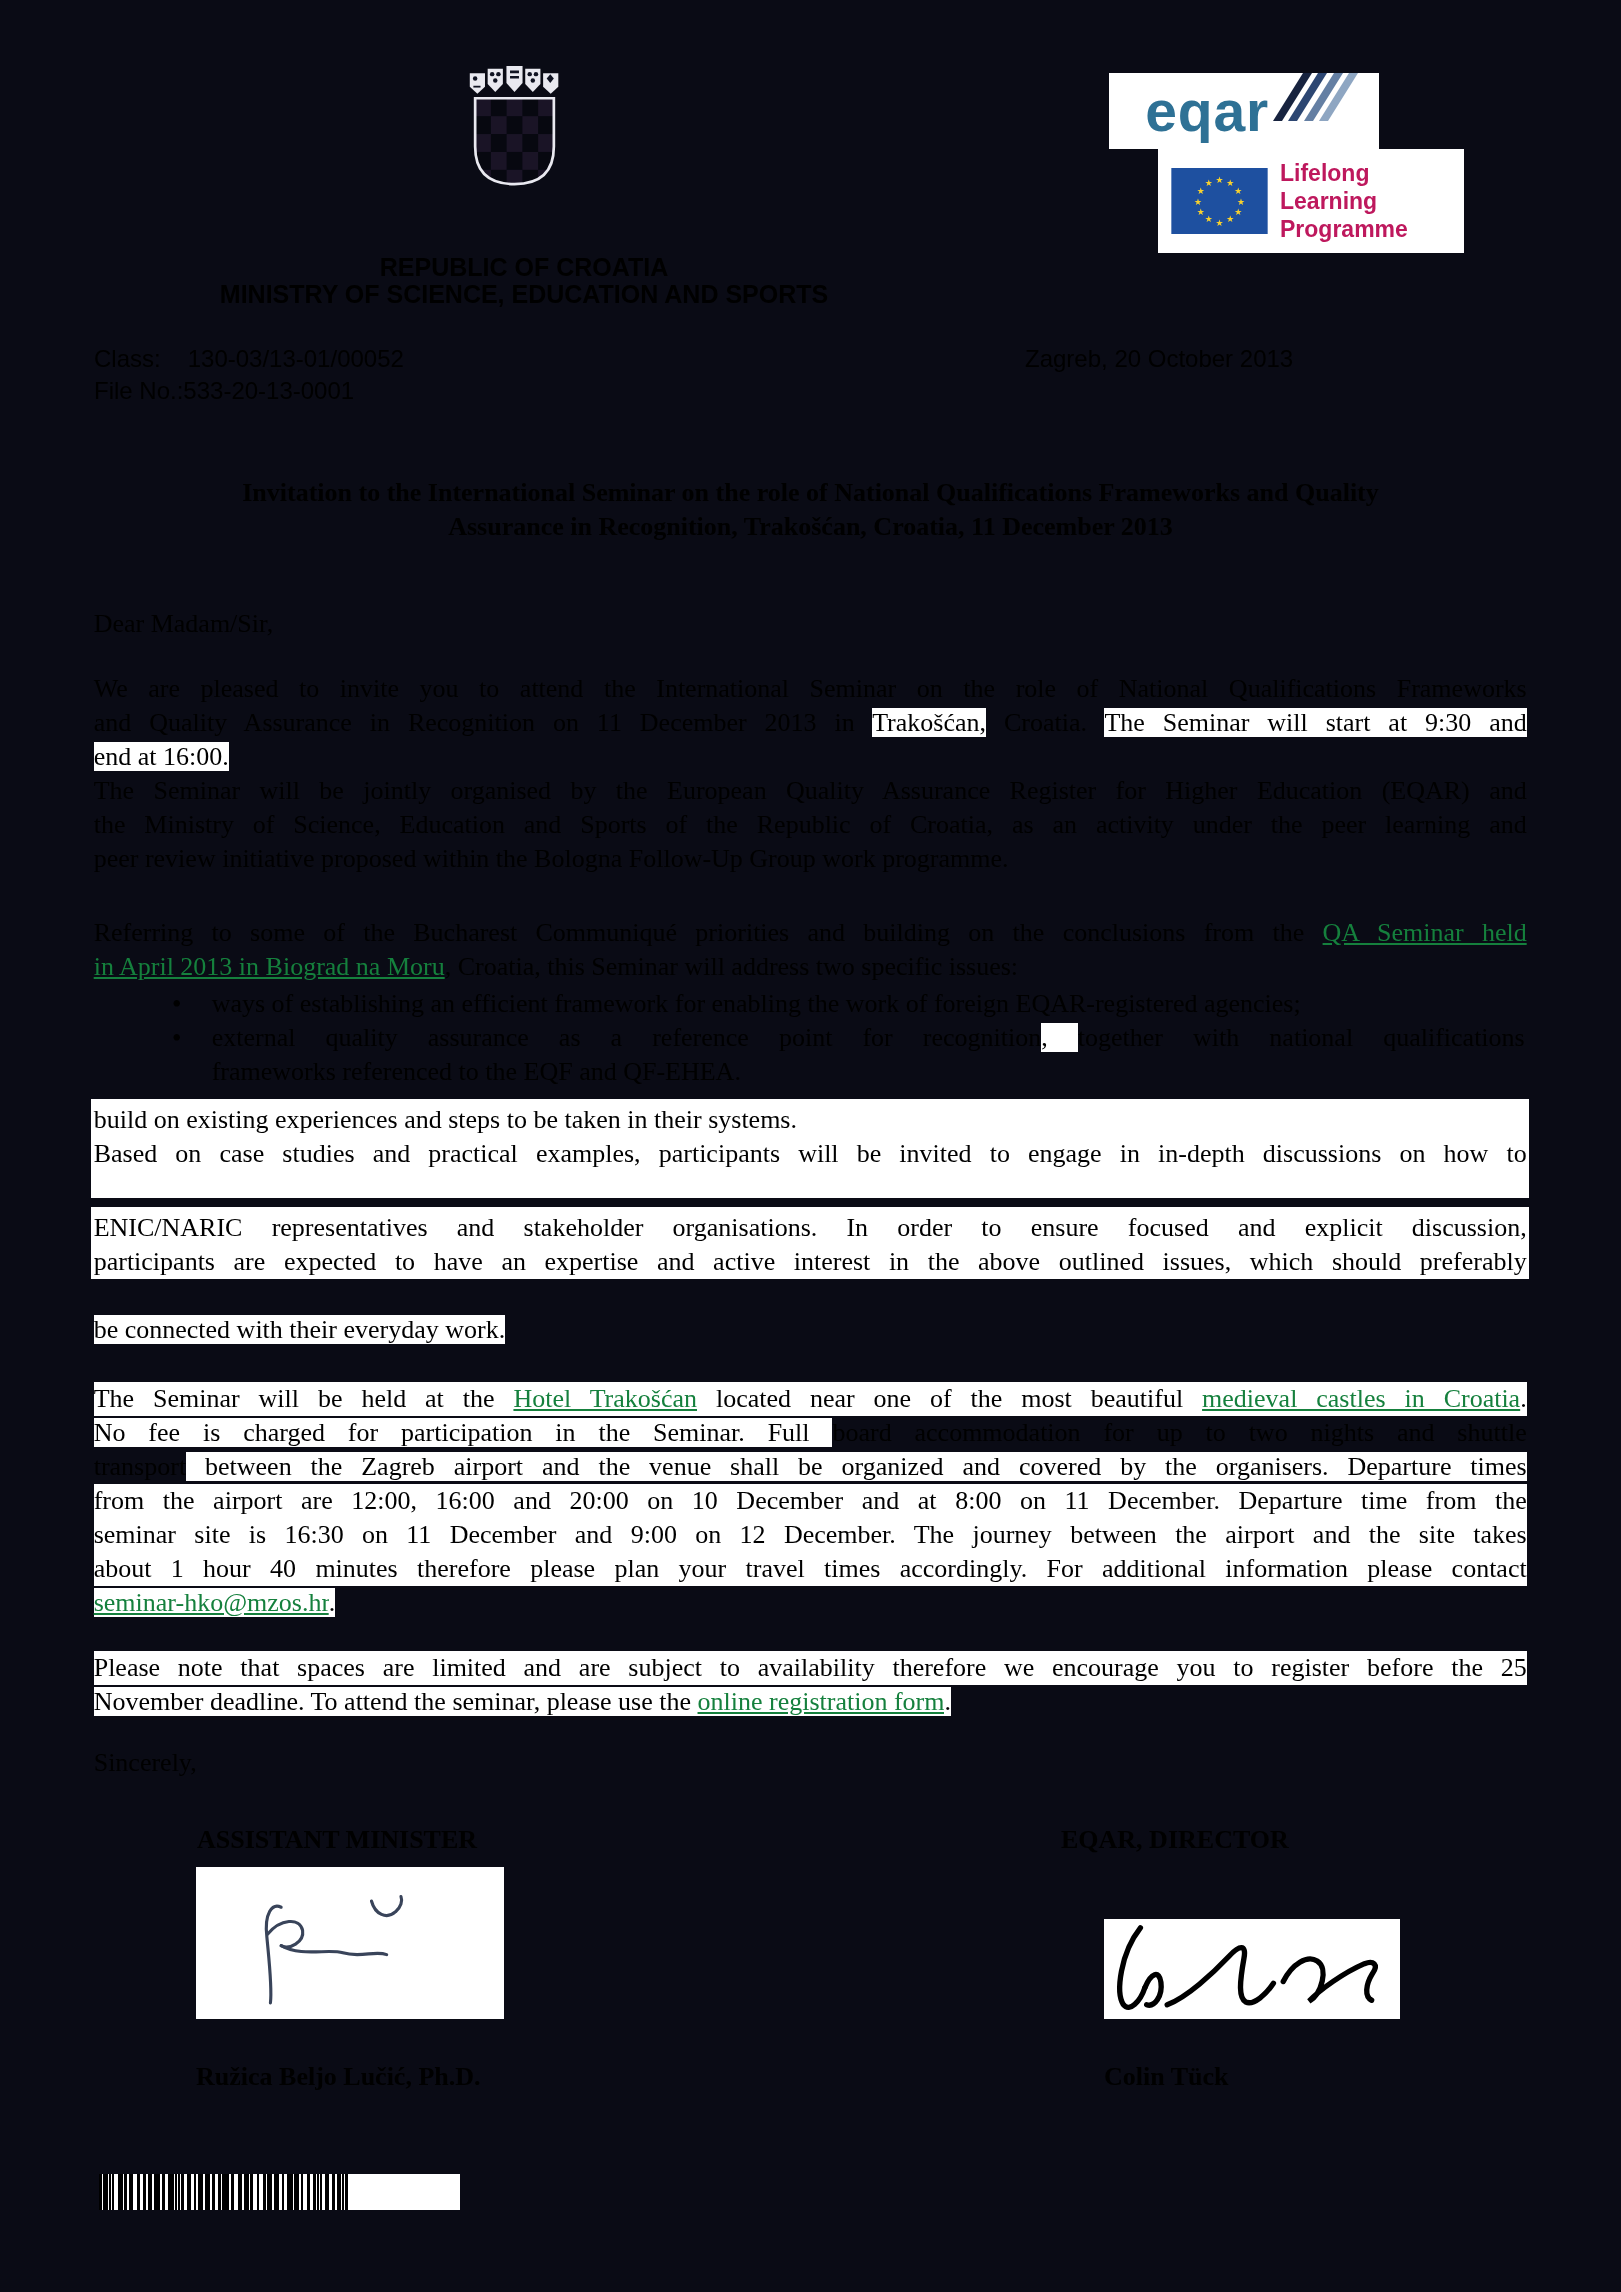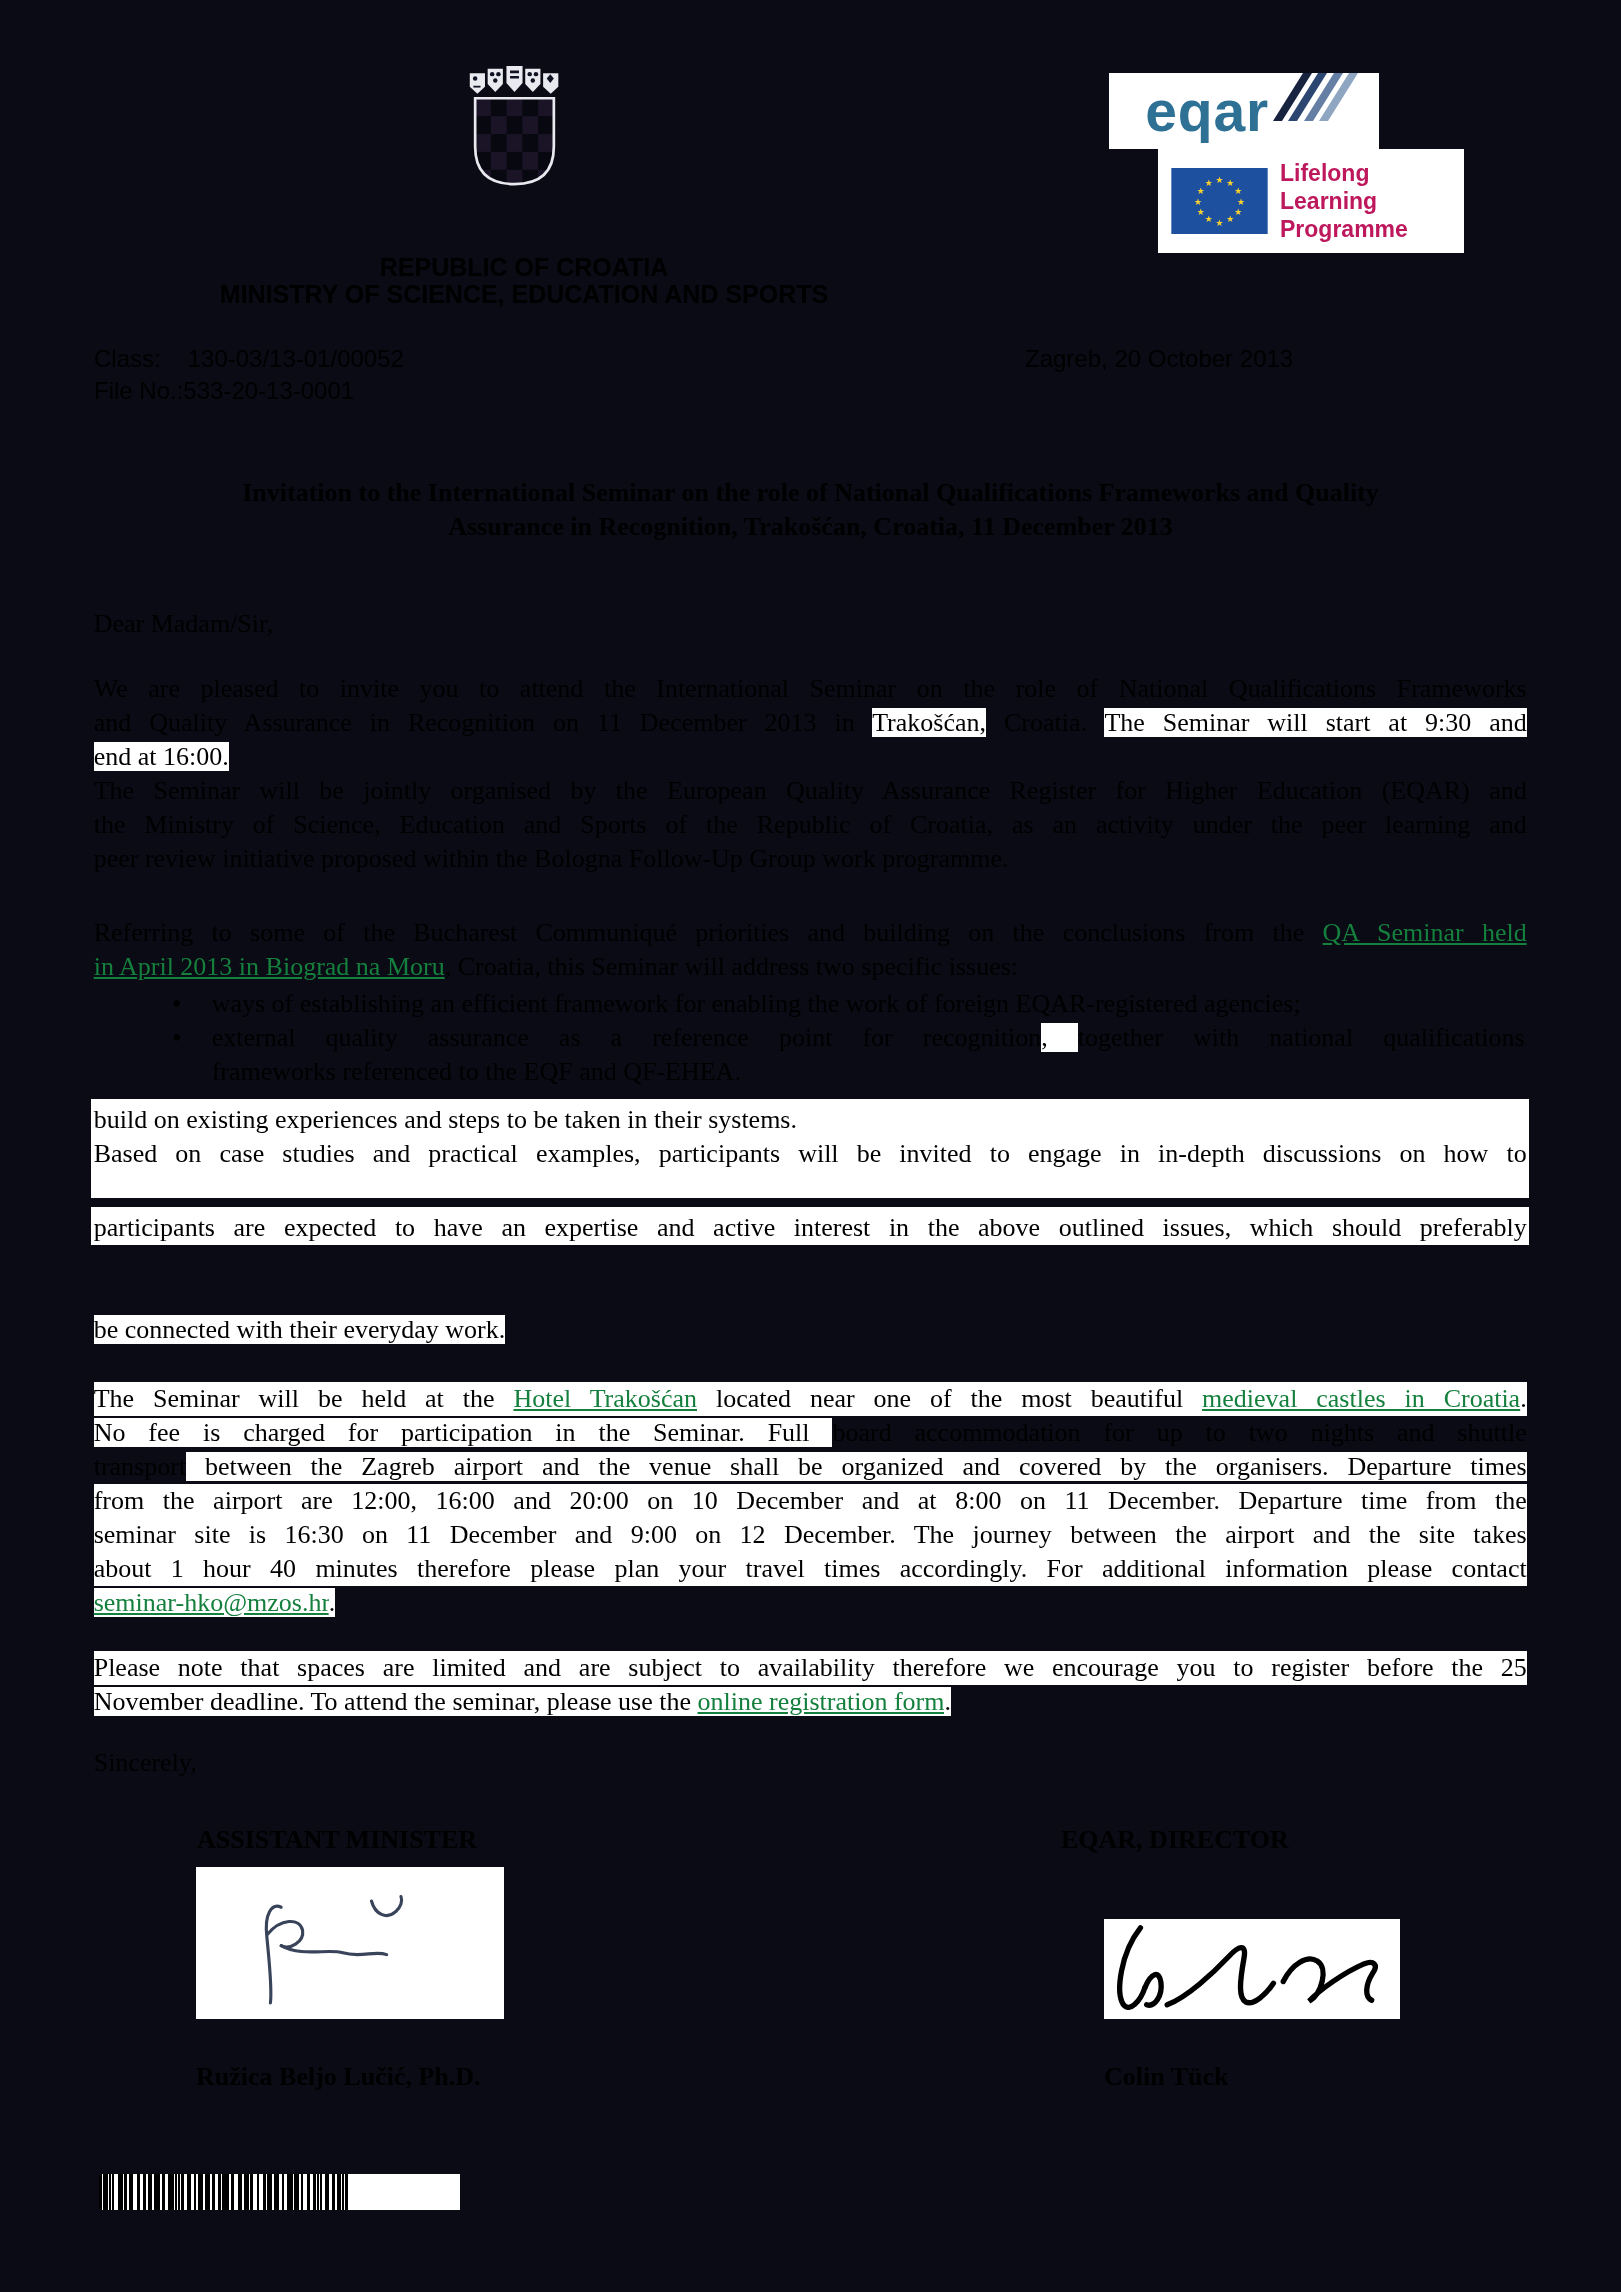--- a/index.html
+++ b/index.html
@@ -191,20 +191,21 @@
   <div class="block" id="b2">
       <div class="line just"><span>external quality assurance as a reference point for recognition</span><span class="hl">, </span><span>together with national qualifications</span></div>
       <div class="line"><span>frameworks referenced to the EQF and QF-EHEA.</span></div>
     </div>
 
   <div class="block" id="p4">
       <div class="line"><span>build on existing experiences and steps to be taken in their systems.</span></div>
       <div class="line just"><span>Based on case studies and practical examples, participants will be invited to engage in in-depth discussions on how to</span></div>
     </div>
   <div class="block" id="p5">
+      <div class="line just"><span>ENIC/NARIC representatives and stakeholder organisations. In order to ensure focused and explicit discussion,</span></div>
       <div class="line just"><span>participants are expected to have an expertise and active interest in the above outlined issues, which should preferably</span></div>
     </div>
   <div class="block" id="p5b">
       <div class="line"><span class="hl">be connected with their everyday work.</span></div>
     </div>
   <div class="block" id="p6">
       <div class="line just linebg"><span>The Seminar will be held at the </span><a class="lnk" href="#">Hotel Trakošćan</a><span> located near one of the most beautiful </span><a class="lnk" href="#">medieval castles in Croatia</a><span>.</span></div>
       <div class="line just"><span class="hl">No fee is charged for participation in the Seminar. Full </span><span>board accommodation for up to two nights and shuttle</span></div>
       <div class="line just"><span>transport</span><span class="hl"> between the Zagreb airport and the venue shall be organized and covered by the organisers. Departure times</span></div>
       <div class="line just linebg"><span>from the airport are 12:00, 16:00 and 20:00 on 10 December and at 8:00 on 11 December. Departure time from the</span></div>

